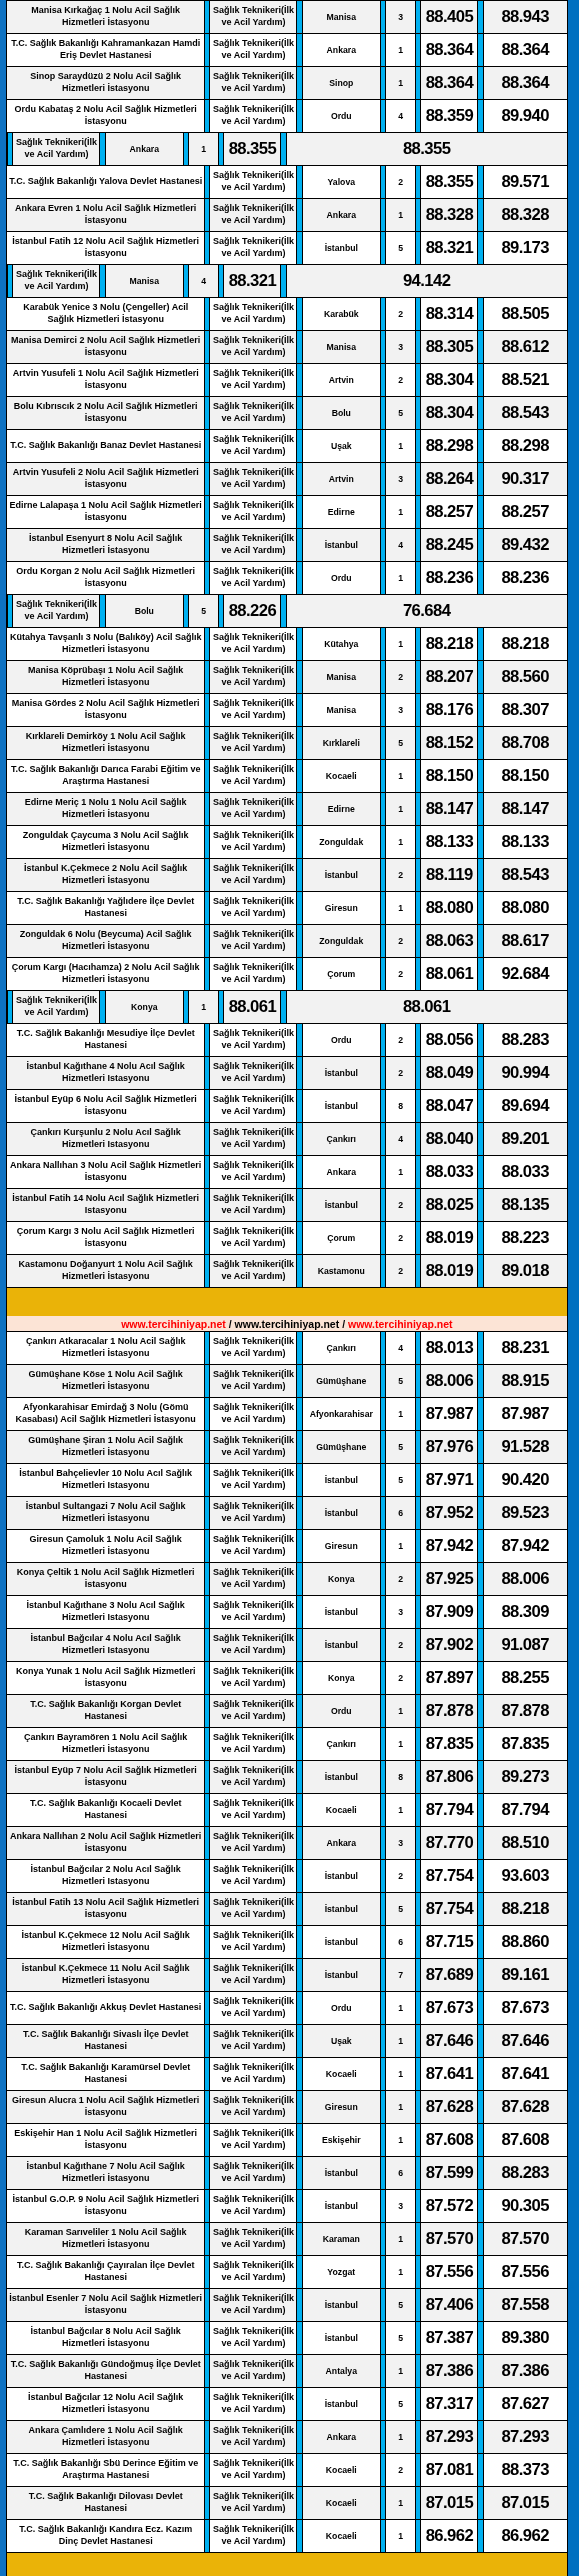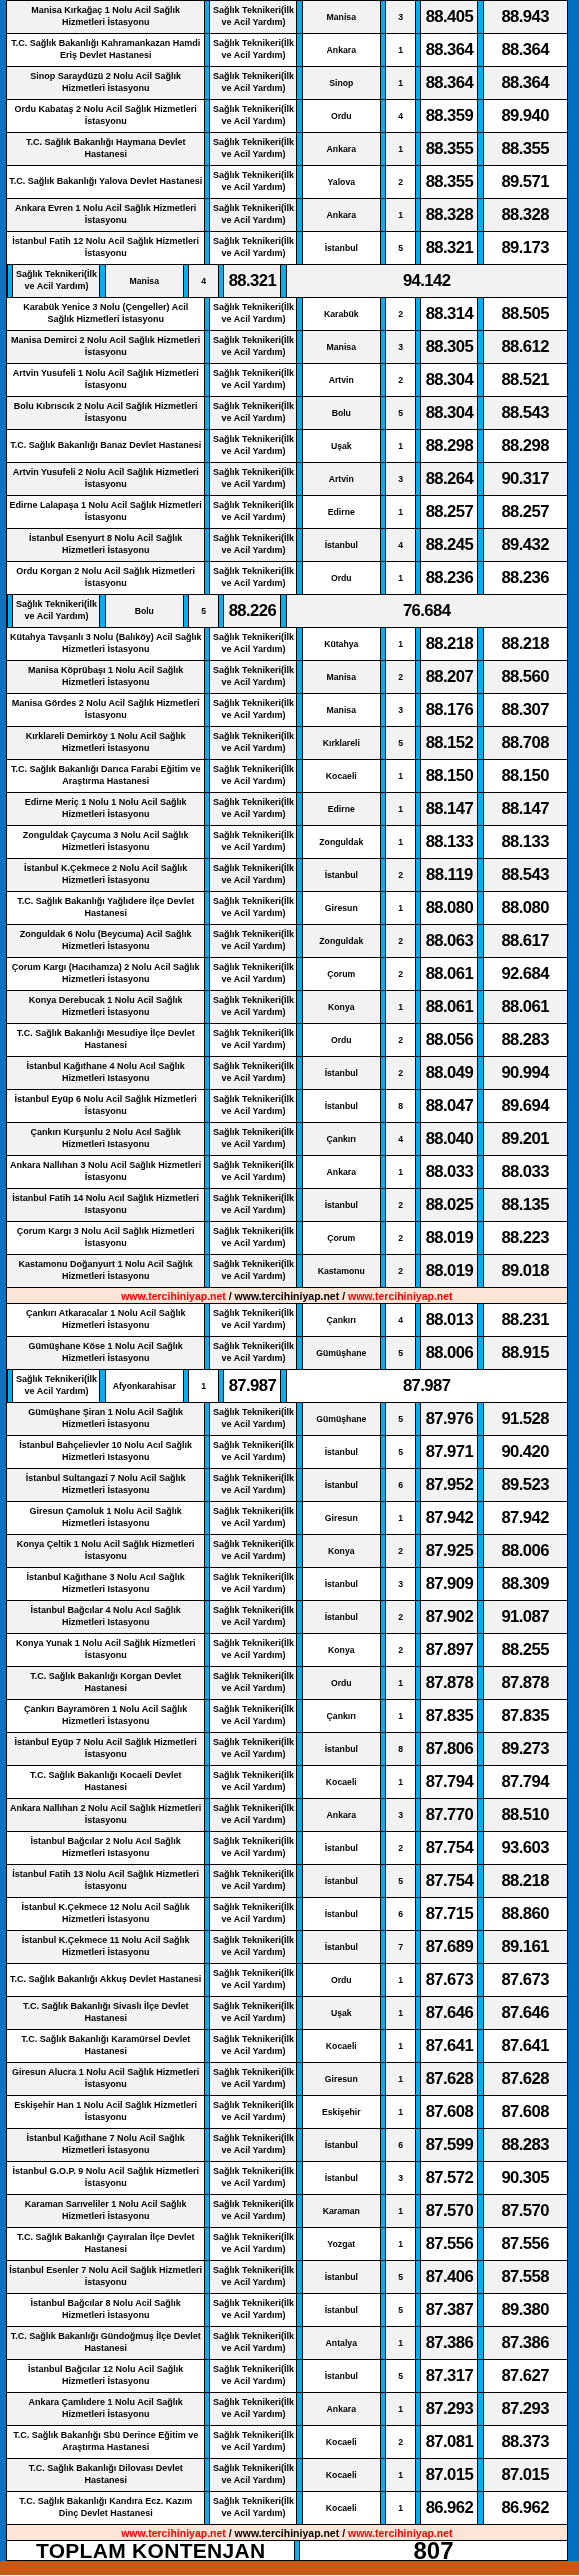--- a/index.html
+++ b/index.html
@@ -35,21 +35,21 @@
   }
   .c-name {width:197px;flex:0 0 auto;font-size:9px;line-height:1.3;}
   .c-dept {width:86px;flex:0 0 auto;font-size:9px;line-height:1.3;}
   .c-city {width:77px;flex:0 0 auto;font-size:8.7px;}
   .c-quota{width:29px; flex:0 0 auto;font-size:8.7px;}
   .c-s1   {width:56px; flex:0 0 auto;font-size:16.7px;letter-spacing:-0.6px;}
   .c-s2   {flex:1;font-size:16.7px;letter-spacing:-0.6px;}
   .banner{
     height:15px;display:flex;align-items:center;justify-content:center;
     background:#fce4d6;border-bottom:1.2px solid #000;
-    font-size:10.5px;white-space:pre;
+    font-size:10.5px;white-space:pre;margin-top:28px;
   }
   .banner .part-red{color:#ff0000;}
   .banner .part-black{color:#000;}
   .footer-row{display:flex;height:20px;border-bottom:1.9px solid #000;background:#fff;box-sizing:border-box;}
   .f-label{width:287px;flex:0 0 auto;font-size:21px;letter-spacing:0.3px;}
   .f-value{flex:1;font-size:24px;}
   .bottombar{height:13.6px;background:#c55a11;width:100%;}
 </style>
 </head>
 <body>
@@ -109,21 +109,20 @@
     <div class="cell c-city">Ordu</div>
     <div class="strip"></div>
     <div class="cell c-quota">4</div>
     <div class="strip"></div>
     <div class="cell c-s1">88.359</div>
     <div class="strip"></div>
     <div class="cell c-s2">89.940</div>
   </div>
 
   <div class="row odd">
-    <div class="cell c-name">T.C. Sağlık Bakanlığı Haymana Devlet Hastanesi</div>
     <div class="strip"></div>
     <div class="cell c-dept">Sağlık Teknikeri(İlk ve Acil Yardım)</div>
     <div class="strip"></div>
     <div class="cell c-city">Ankara</div>
     <div class="strip"></div>
     <div class="cell c-quota">1</div>
     <div class="strip"></div>
     <div class="cell c-s1">88.355</div>
     <div class="strip"></div>
     <div class="cell c-s2">88.355</div>
@@ -471,21 +470,20 @@
     <div class="cell c-city">Çorum</div>
     <div class="strip"></div>
     <div class="cell c-quota">2</div>
     <div class="strip"></div>
     <div class="cell c-s1">88.061</div>
     <div class="strip"></div>
     <div class="cell c-s2">92.684</div>
   </div>
 
   <div class="row odd">
-    <div class="cell c-name">Konya Derebucak 1 Nolu Acil Sağlık Hizmetleri İstasyonu</div>
     <div class="strip"></div>
     <div class="cell c-dept">Sağlık Teknikeri(İlk ve Acil Yardım)</div>
     <div class="strip"></div>
     <div class="cell c-city">Konya</div>
     <div class="strip"></div>
     <div class="cell c-quota">1</div>
     <div class="strip"></div>
     <div class="cell c-s1">88.061</div>
     <div class="strip"></div>
     <div class="cell c-s2">88.061</div>
@@ -627,20 +625,21 @@
     <div class="cell c-city">Gümüşhane</div>
     <div class="strip"></div>
     <div class="cell c-quota">5</div>
     <div class="strip"></div>
     <div class="cell c-s1">88.006</div>
     <div class="strip"></div>
     <div class="cell c-s2">88.915</div>
   </div>
 
   <div class="row even">
+    <div class="cell c-name">Afyonkarahisar Emirdağ 3 Nolu (Gömü Kasabası) Acil Sağlık Hizmetleri İstasyonu</div>
     <div class="strip"></div>
     <div class="cell c-dept">Sağlık Teknikeri(İlk ve Acil Yardım)</div>
     <div class="strip"></div>
     <div class="cell c-city">Afyonkarahisar</div>
     <div class="strip"></div>
     <div class="cell c-quota">1</div>
     <div class="strip"></div>
     <div class="cell c-s1">87.987</div>
     <div class="strip"></div>
     <div class="cell c-s2">87.987</div>

